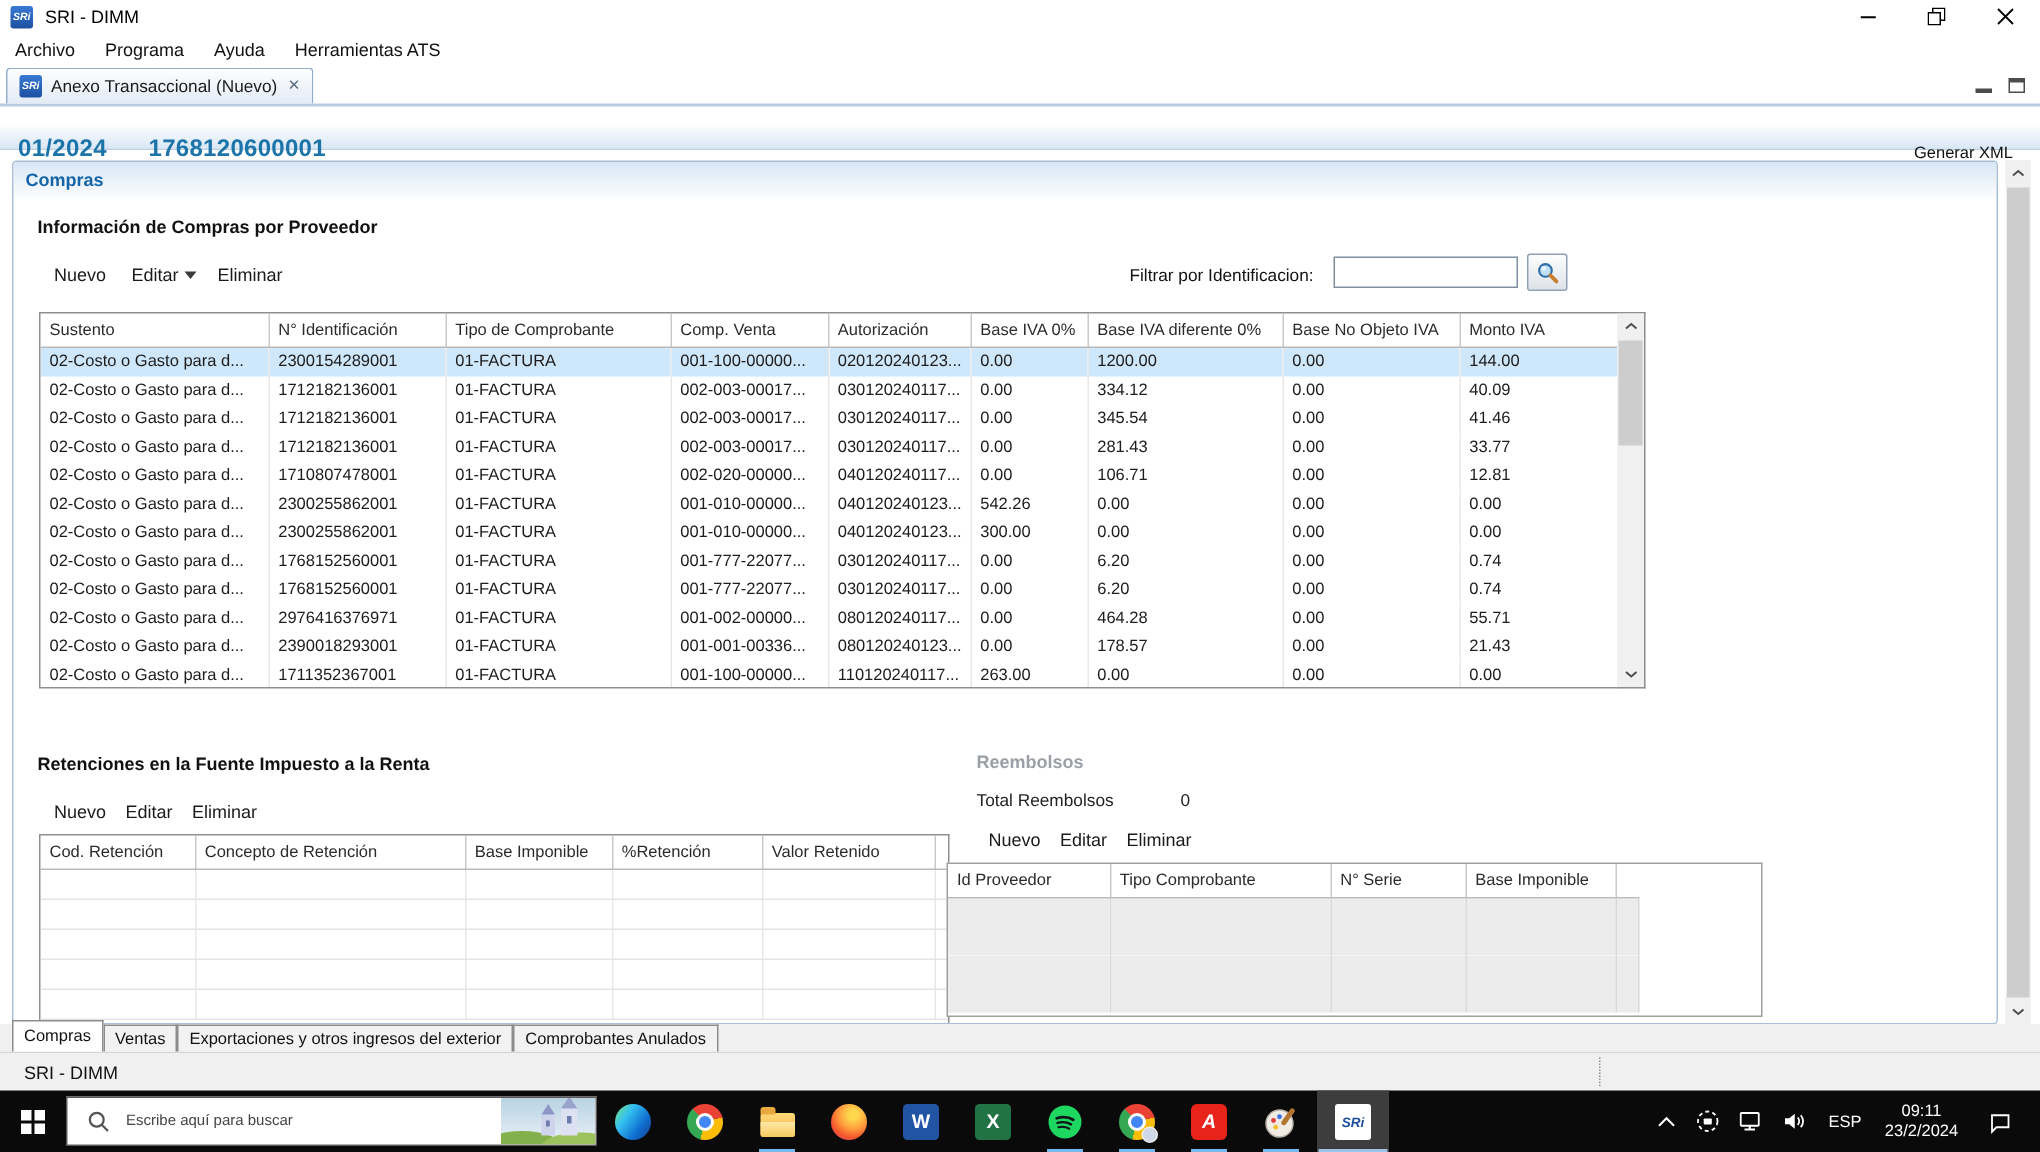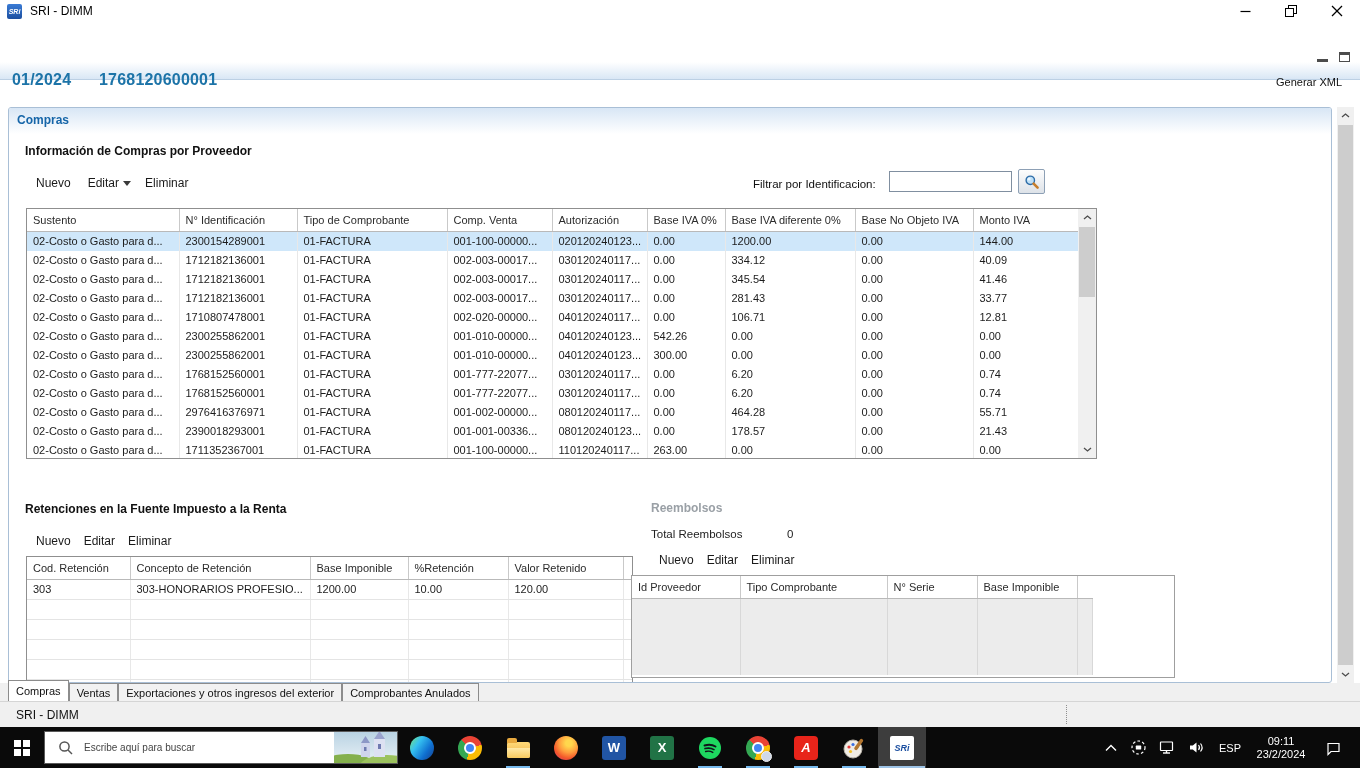--- a/index.html
+++ b/index.html
@@ -25,21 +25,21 @@
   .tabbar { position:absolute; left:0; top:44px; width:1360px; height:27px; background:#fff; border-bottom:2px solid #b6cbe2; }
   .editor-tab { position:absolute; left:4px; bottom:0; height:24px; display:flex; align-items:center; padding:0 8px;
     background:linear-gradient(#fdfeff,#e3ebf5); border:1px solid #93aecb; border-bottom:none; border-radius:3px 3px 0 0; }
   .editor-tab .lbl { font-size:11.5px; color:#1a1a1a; margin:0 7px 0 6px; }
   .tab-close { font-size:10px; color:#5a6b7d; line-height:10px; }
   .view-btns { position:absolute; right:10px; top:8px; display:flex; gap:11px; align-items:center; }
   .vmin { width:11px; height:3px; background:#4c4c4c; margin-top:6px; }
   .vmax { width:11px; height:10px; border:1px solid #4c4c4c; border-top:3px solid #4c4c4c; background:#fff; }
 
   
-  .banner { position:absolute; left:0; top:62px; width:1360px; height:18px;
+  .banner { position:absolute; left:0; top:82px; width:1360px; height:18px;
     background:linear-gradient(#ffffff,#d9e7f5); border-bottom:1px solid #bcd0e4; }
   .banner .b { position:absolute; top:9px; font-size:16px; font-weight:bold; color:#1d74a8; letter-spacing:0.2px; white-space:nowrap; }
   .b-period { left:12px; } .b-ruc { left:99px; } .b-entity { left:253px; }
   .banner .gen-xml { position:absolute; right:18px; top:14px; font-size:11px; color:#111; }
 
   
   .panel { position:absolute; left:8px; top:107px; width:1324px; height:576px; background:#fff;
     border:1px solid #a9bfd6; border-radius:3px; overflow:hidden; }
   .panel::before { content:''; position:absolute; left:0; top:0; right:0; height:26px;
     background:linear-gradient(#d8e6f5,rgba(255,255,255,0)); }
@@ -149,22 +149,33 @@
         </div>
       <div class="wc">
           <svg width="12" height="12">
             <line x1="1" y1="1" x2="11" y2="11" stroke="#000" stroke-width="1.2"></line>
             <line x1="11" y1="1" x2="1" y2="11" stroke="#000" stroke-width="1.2"></line>
           </svg>
         </div>
     </div>
   </div>
 
+  <div class="menubar">
+      <span>Archivo</span>
+      <span>Programa</span>
+      <span>Ayuda</span>
+      <span>Herramientas ATS</span>
+    </div>
 
   <div class="tabbar">
+    <div class="editor-tab">
+      <div class="sri-logo-sm" style="margin-left:0">SRi</div>
+      <span class="lbl">Anexo Transaccional (Nuevo)</span>
+      <span class="tab-close">✕</span>
+    </div>
     <div class="view-btns">
       <div class="vmin"></div>
       <div class="vmax"></div>
     </div>
   </div>
 
   <div class="banner">
     <span class="b b-period">01/2024</span>
     <span class="b b-ruc">1768120600001</span>
     <span class="gen-xml">Generar XML</span>
@@ -387,28 +398,20 @@
             <tr>
               <th>Cod. Retención</th>
               <th>Concepto de Retención</th>
               <th>Base Imponible</th>
               <th>%Retención</th>
               <th>Valor Retenido</th>
               <th></th>
             </tr>
           </thead>
           <tbody>
-            <tr>
-              <td>303</td>
-              <td>303-HONORARIOS PROFESIO...</td>
-              <td>1200.00</td>
-              <td>10.00</td>
-              <td>120.00</td>
-              <td></td>
-            </tr>
             <tr>
               <td>&nbsp;</td>
               <td>&nbsp;</td>
               <td>&nbsp;</td>
               <td>&nbsp;</td>
               <td>&nbsp;</td>
               <td>&nbsp;</td>
             </tr>
             <tr>
               <td>&nbsp;</td>

